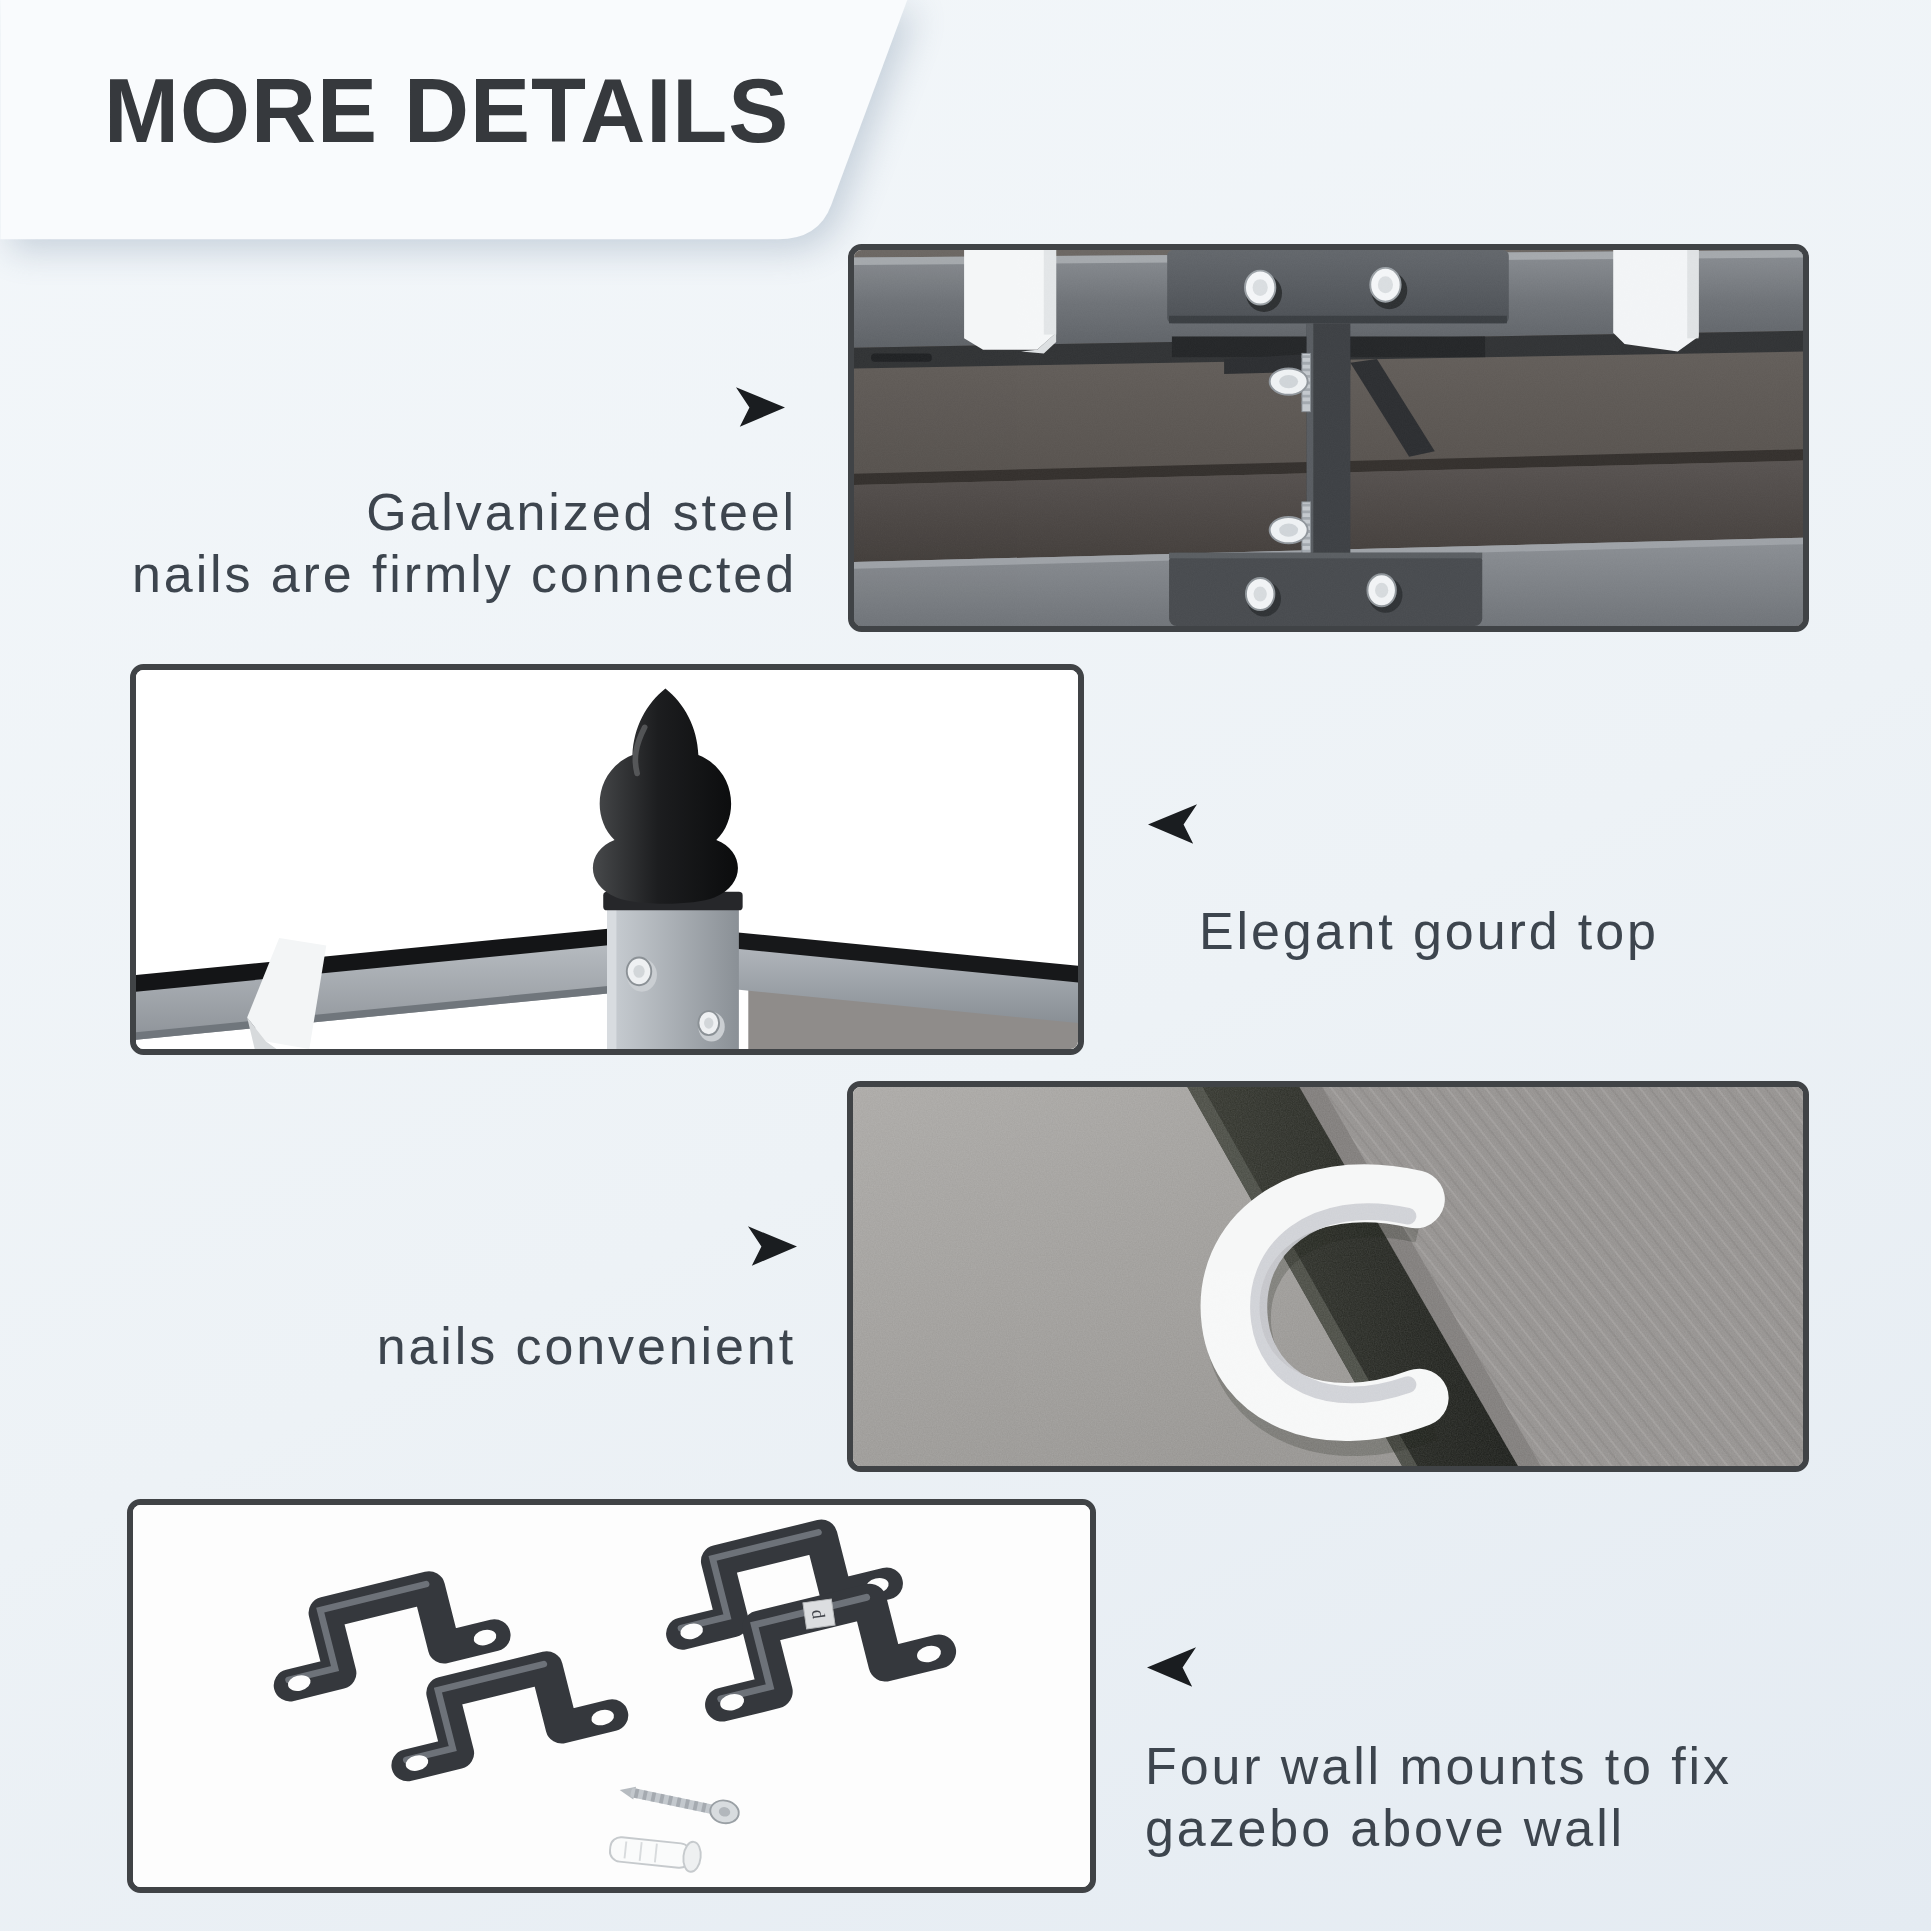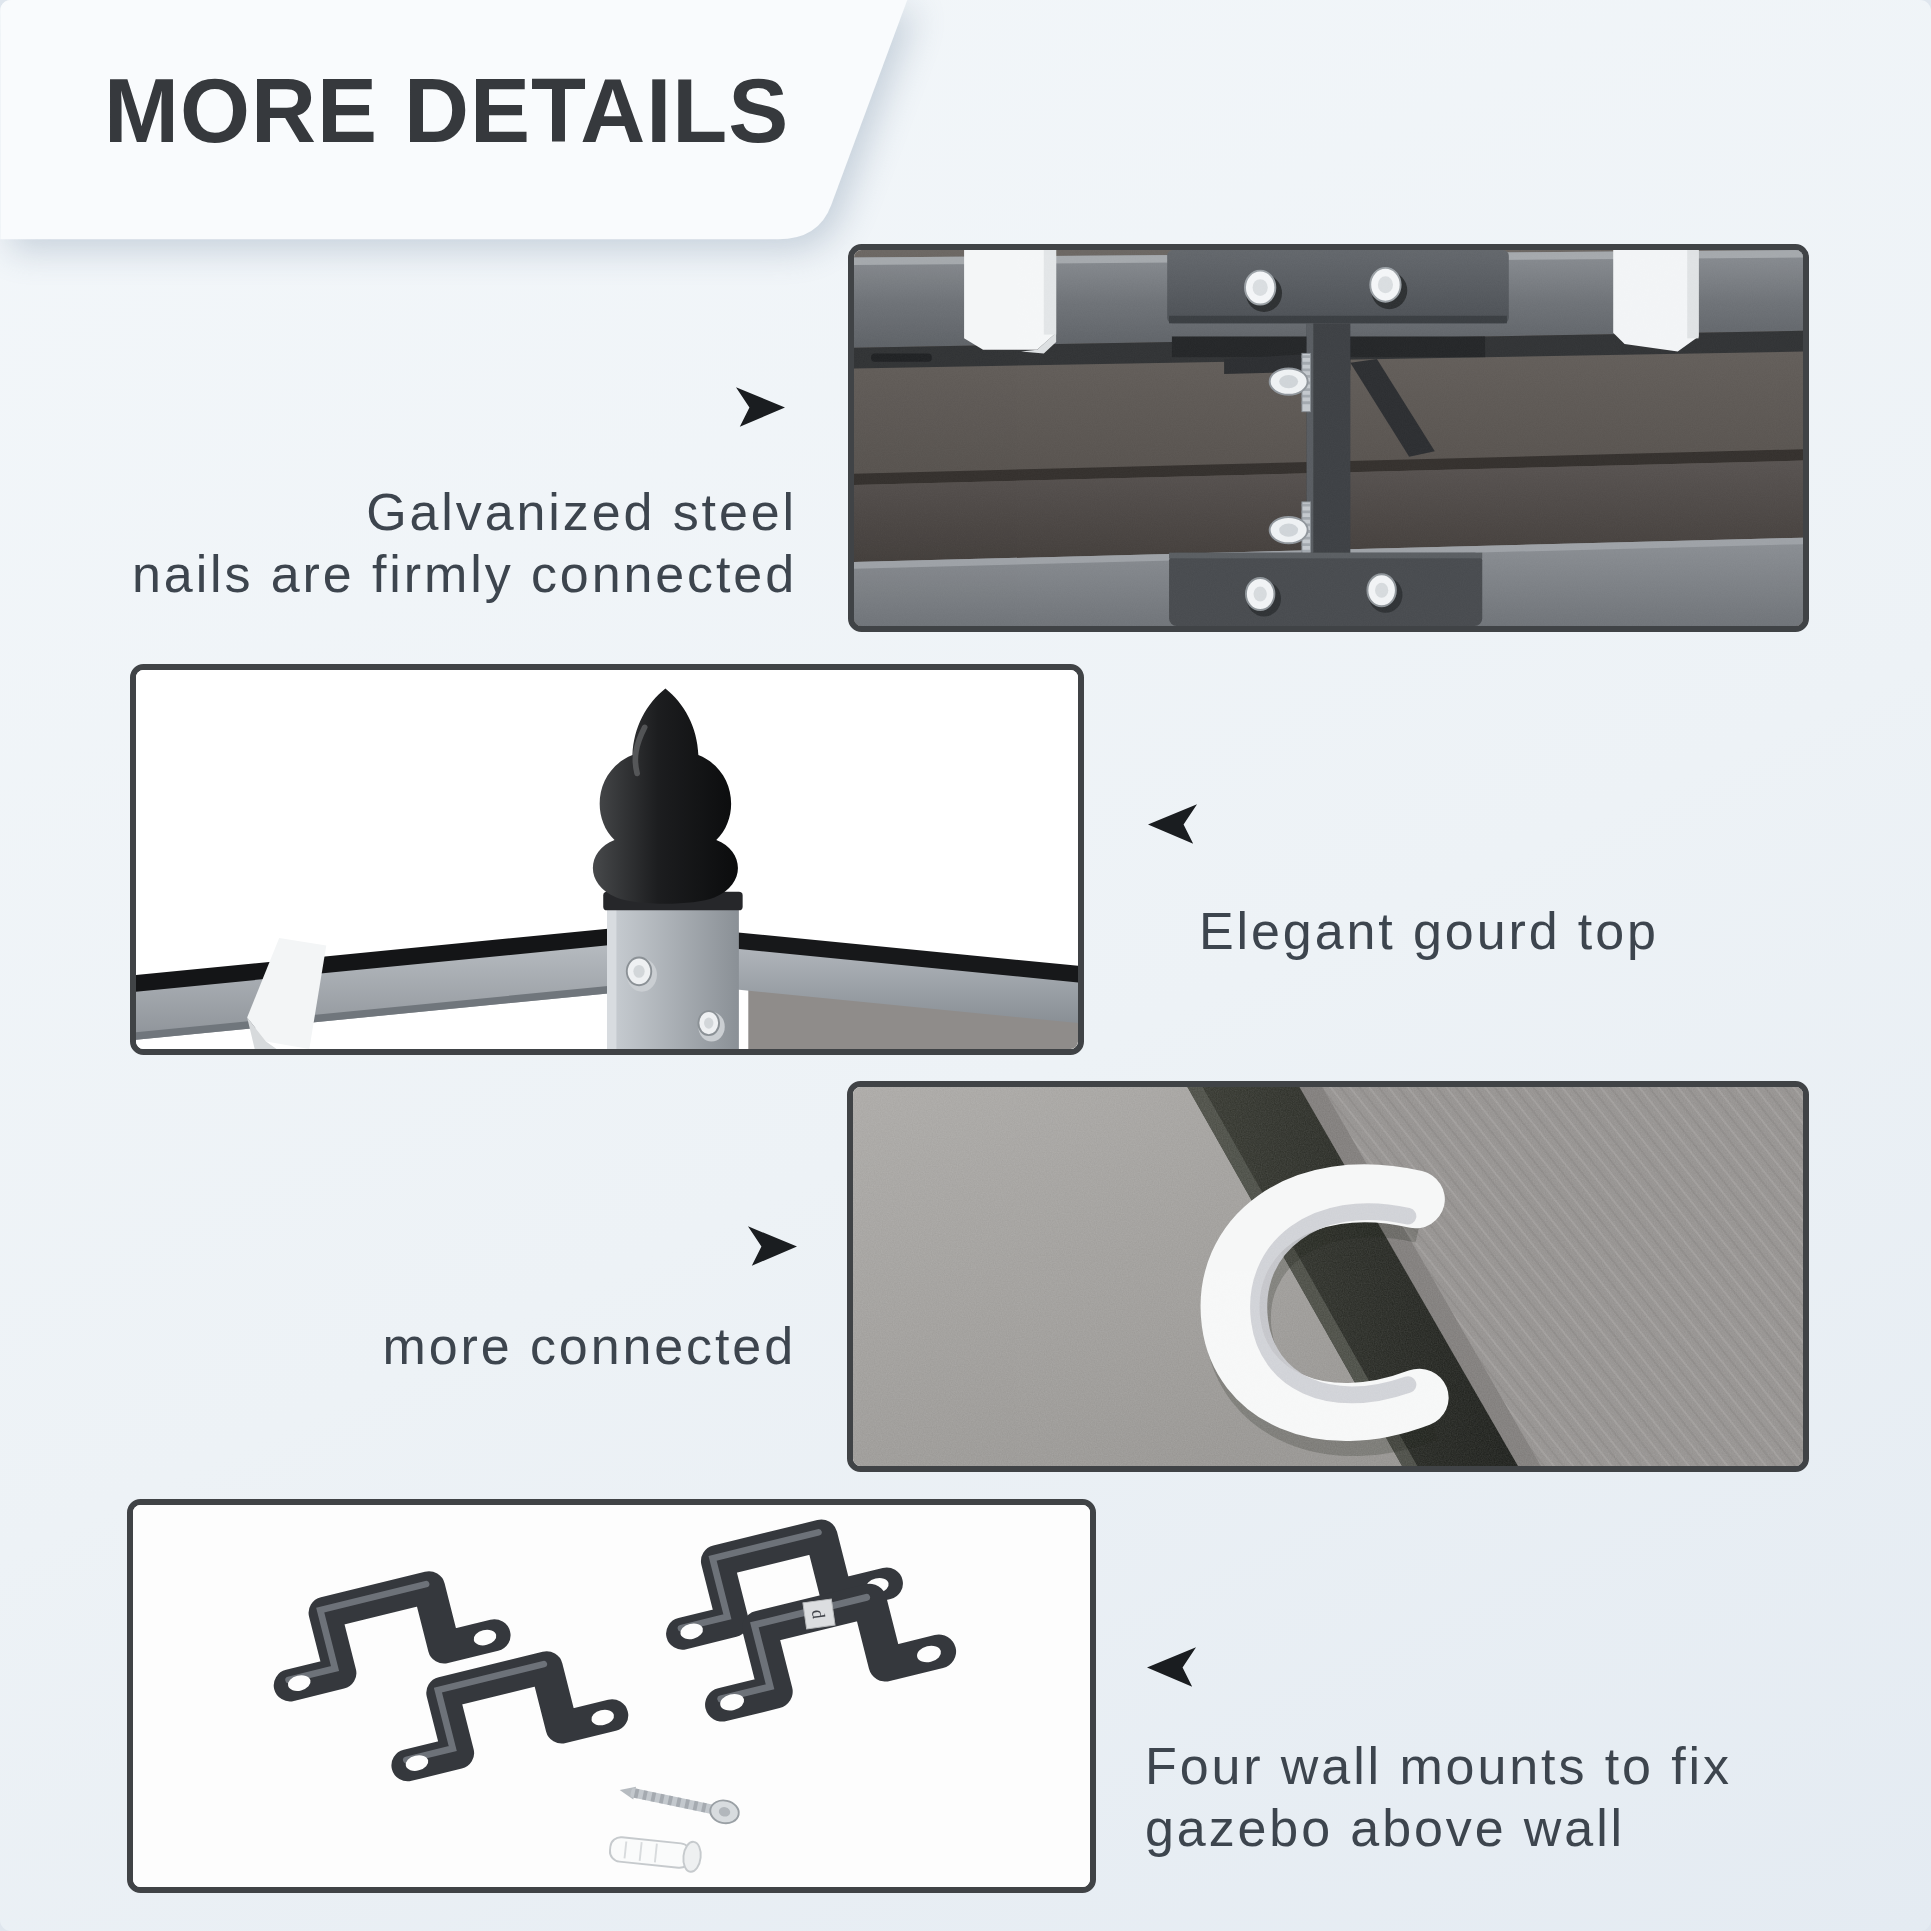--- a/index.html
+++ b/index.html
@@ -1,20 +1,19 @@
 <!DOCTYPE html>
 <html style="--background-color: #edf2f6; --panel-color: #f9fbfd; --heading-color: #36393d; --caption-color: #3d454e; --arrow-color: #1a1d20; --photo-border-color: #404346;"><head>
 <meta charset="utf-8">
 <style>
   html,body{margin:0;padding:0;background:#dfe6ee;}
   .page{
     position:relative;width:1931px;height:1931px;overflow:hidden;
     font-family:"Liberation Sans", sans-serif;
     background:linear-gradient(155deg,#f3f7fa 0%, var(--background-color,#edf2f6) 55%, #e4ebf2 100%);
-    border-radius:11px;
   }
   .header-shape{
     position:absolute;left:0;top:0;width:927px;height:246px;
     filter:drop-shadow(9.7px 11.6px 17.4px rgba(145,162,182,.45));
   }
   .page-title{
     position:absolute;left:104px;top:60px;margin:0;
     font-size:90px;font-weight:700;letter-spacing:1px;
     color:var(--heading-color,#36393d);white-space:nowrap;
   }
@@ -248,21 +247,21 @@
       <path d="M592,120 C470,92 386,160 398,252 C408,330 492,372 596,332" fill="none" stroke="#f6f7f7" stroke-width="62" stroke-linecap="round"></path>
       <path d="M584,138 C486,116 418,172 428,250 C436,314 500,348 584,318" fill="none" stroke="#cbccd1" stroke-width="18" stroke-linecap="round" opacity=".9"></path>
       <rect width="1000" height="405" filter="url(#p3grain)" opacity="0.18"></rect>
     </svg>
   </div>
 
   <svg class="arrow ar3" viewBox="0 0 52 42">
       <polygon points="1,0 52,21 5,41 15,21"></polygon>
     </svg>
   <div class="caption cap3">
-    <div>more connected</div>
+    <div>nails convenient</div>
   </div>
 
   <div class="photo photo4">
     <svg viewBox="0 0 1000 406" preserveAspectRatio="none">
       <defs>
         <g id="bk">
           <path d="M6,96 L60,96 L60,30 L172,30 L172,96 L226,96" fill="none" stroke="#35383d" stroke-width="34" stroke-linejoin="round" stroke-linecap="round"></path>
           <path d="M6,90 L56,90 L56,26 L170,26" fill="none" stroke="#80868e" stroke-width="7" opacity=".75" stroke-linecap="round"></path>
           <ellipse cx="16" cy="96" rx="12" ry="8" fill="#fdfdfd"></ellipse>
           <ellipse cx="216" cy="96" rx="12" ry="8" fill="#fdfdfd"></ellipse>

